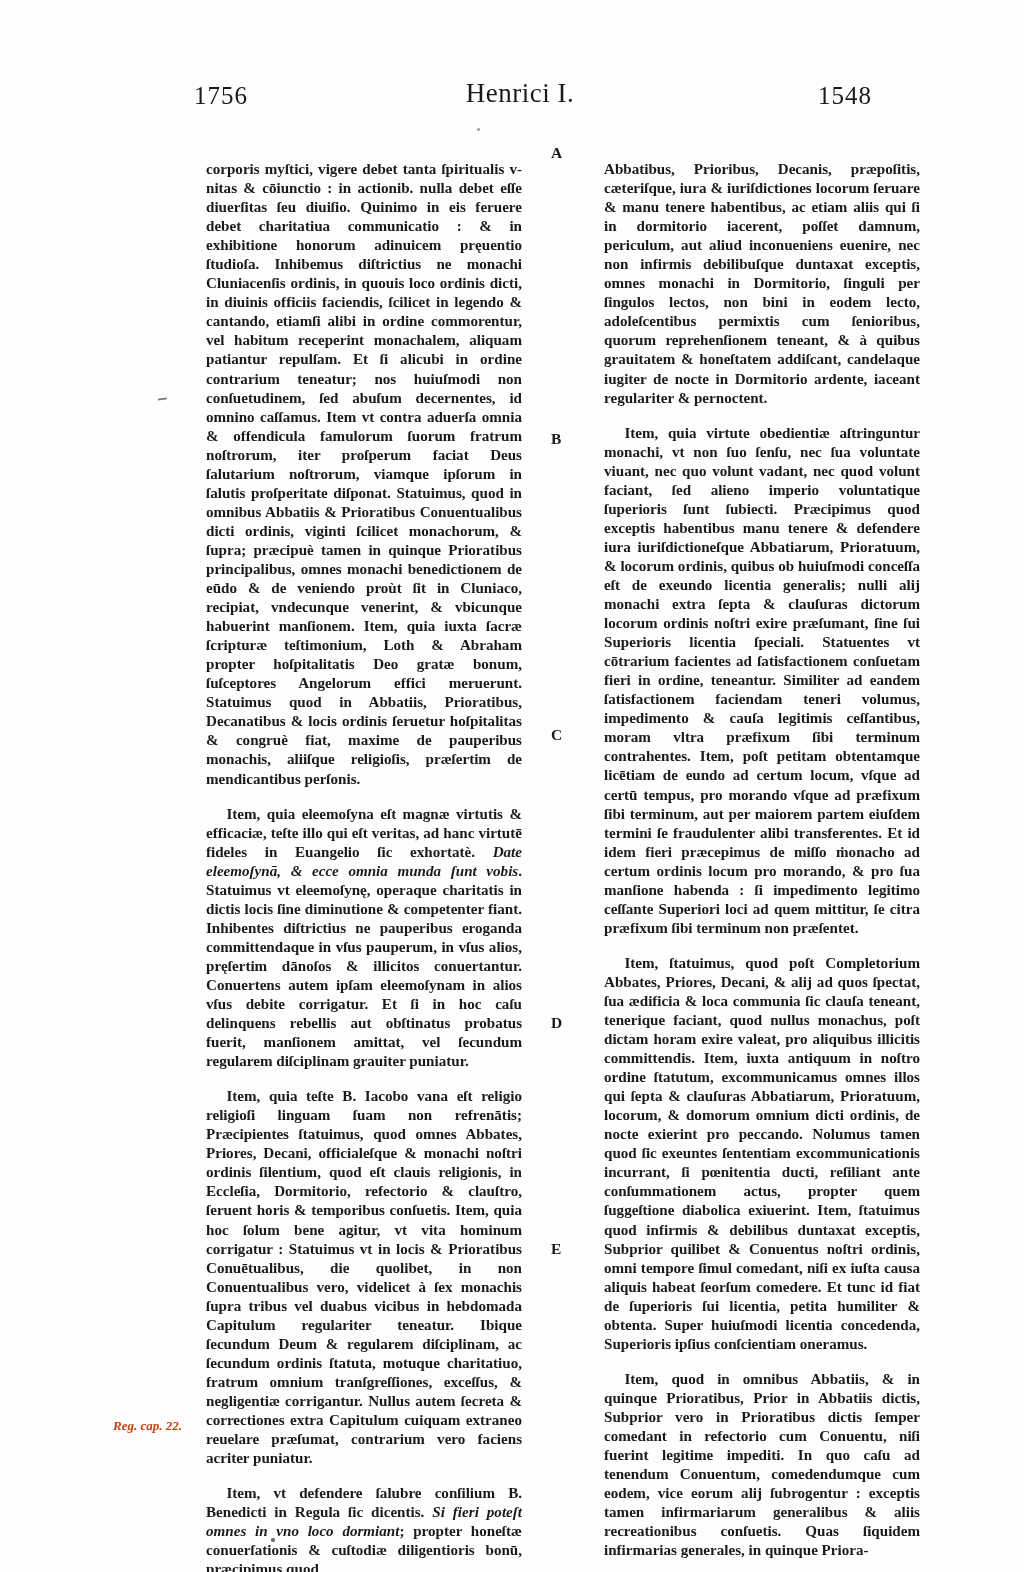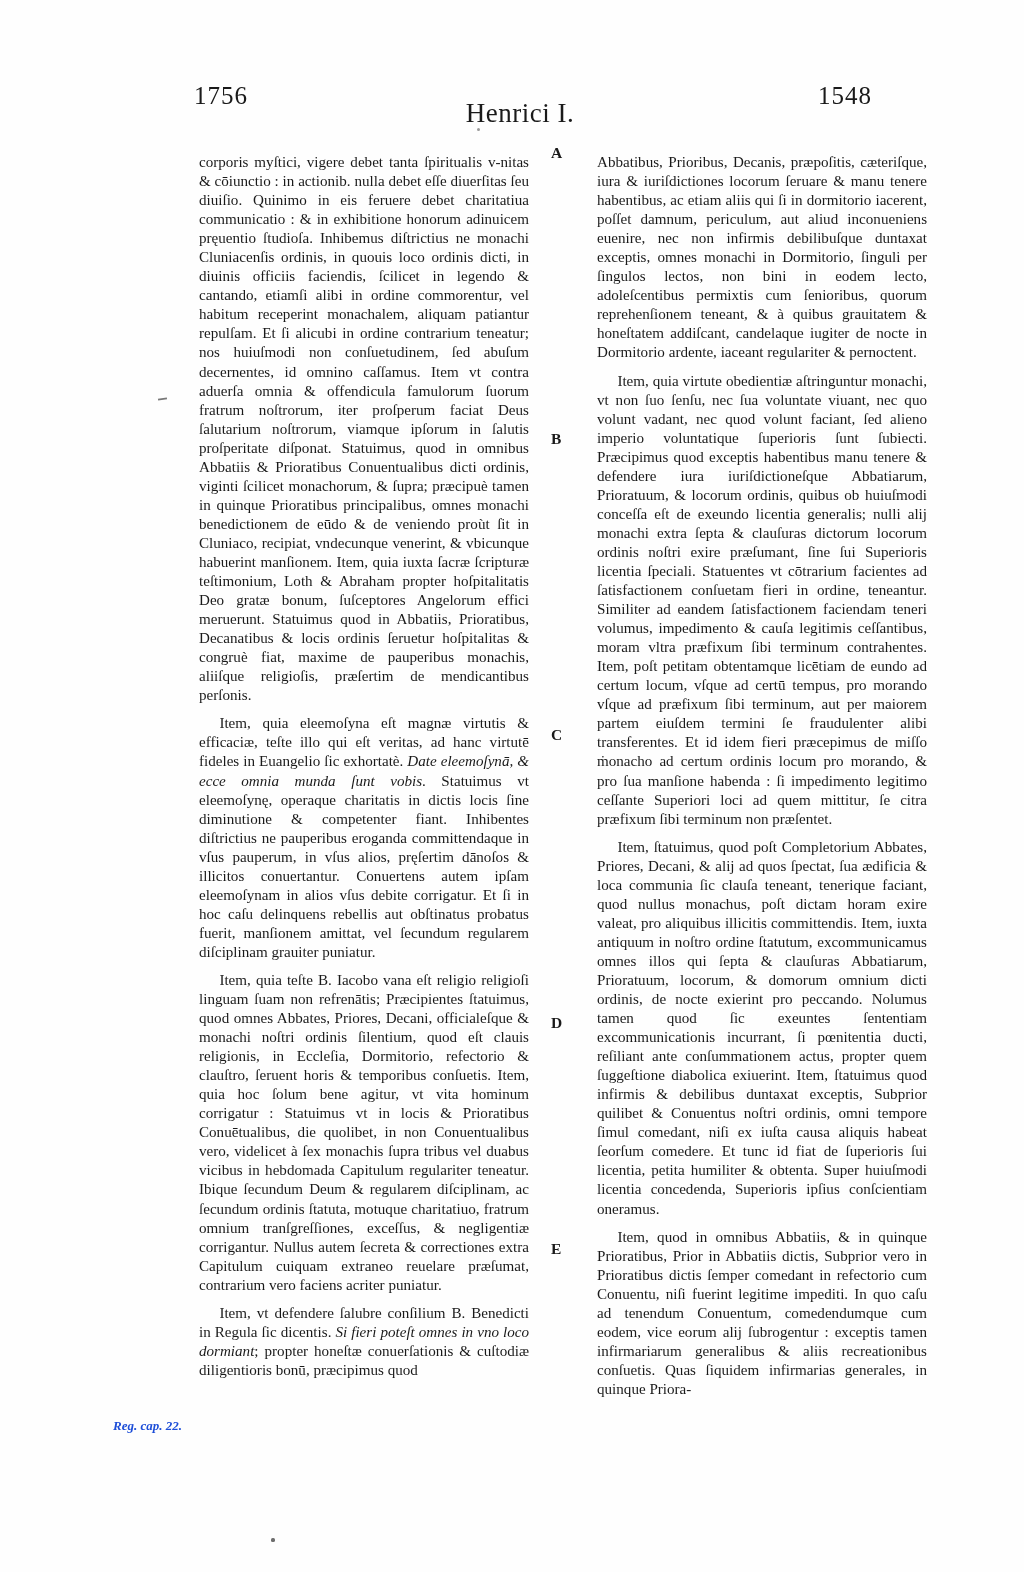--- a/index.html
+++ b/index.html
@@ -41,21 +41,20 @@
   }
   .folio-left  { left: 44px; }
   .folio-right { right: 18px; }
   .head-title {
     position: absolute;
     left: 0; right: 0;
     top: -4px;
     text-align: center;
     font-size: 27px;
     letter-spacing: 0.5px;
-    margin-top: 20px;
   }
 
   
   .columns {
     position: absolute;
     left: 190px;
     top: 144px;
     width: 730px;
   }
   .col {
@@ -66,43 +65,44 @@
     line-height: 19.05px;
     text-align: justify;
     text-justify: inter-word;
     hyphens: none;
     -webkit-hyphens: none;
   }
   .col-left  { left: 0px; }
   .col-right { left: 398px; }
 
   .col p {
-    margin: 9px;
+    margin: 16px;
     text-indent: 1.35em;
+    font-weight: bold;
   }
   .col p.noindent { text-indent: 0; }
 
   .ital { font-style: italic; }
 
   
   .margin-letter {
     position: absolute;
     font-size: 15.5px;
     font-weight: bold;
     font-family: "Liberation Serif", serif;
     color: #1a1a1a;
   }
   .margin-note {
     position: absolute;
     font-size: 13px;
     font-style: italic;
     font-weight: bold;
     font-family: "Liberation Serif", serif;
     white-space: nowrap;
-    color: #1d4ed8;
+    color: #c2410c;
   }
 
   
   .speck {
     position: absolute;
     background: #6d6d6d;
     border-radius: 40%;
   }
   .speck-dash {
     position: absolute;

